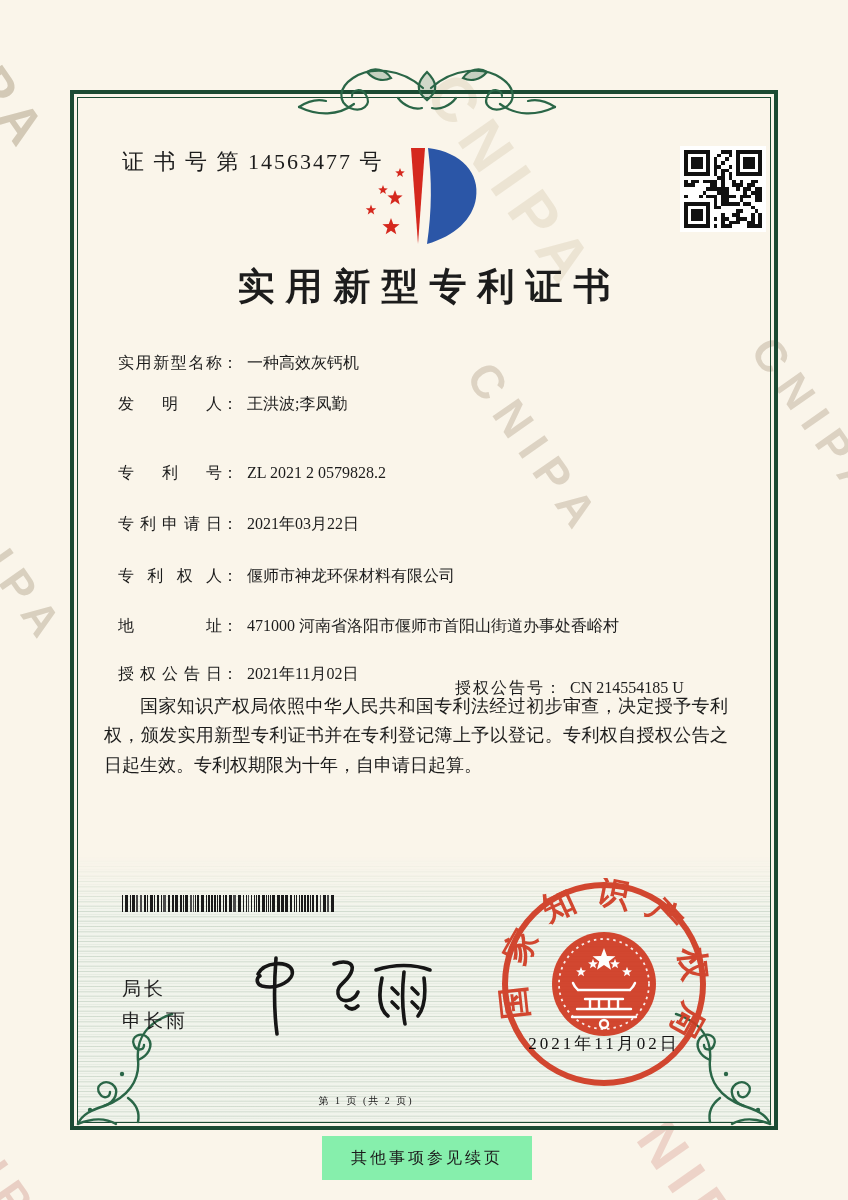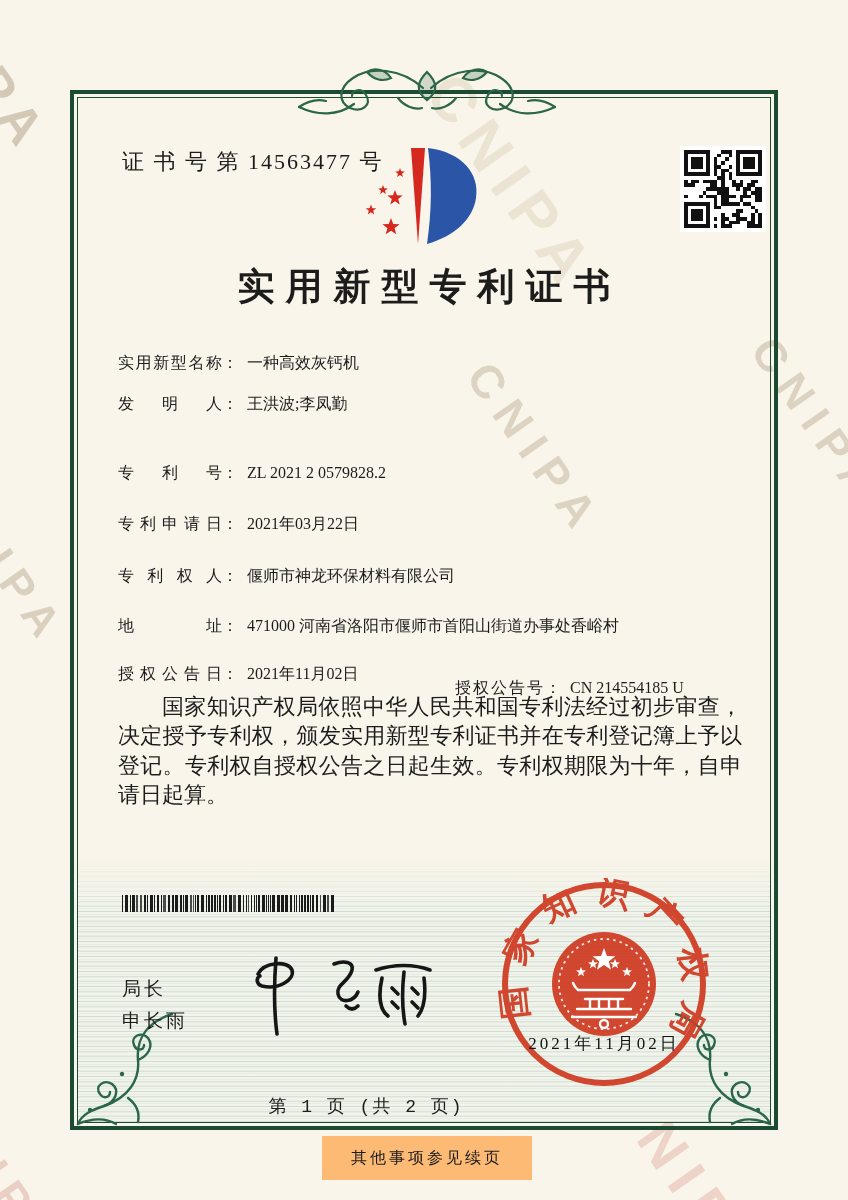--- a/index.html
+++ b/index.html
@@ -25,30 +25,30 @@
   .cert-number{left:110px;top:147px;font-size:22px;letter-spacing:2px;z-index:3;margin-left:12px;}
   .title{left:0;top:262px;width:848px;text-align:center;font-size:37px;font-weight:bold;
          letter-spacing:11px;padding-left:11px;box-sizing:border-box;z-index:3;}
   .qr-wrap{left:680px;top:146px;width:86px;height:86px;background:#fff;z-index:3;
            display:flex;align-items:center;justify-content:center;}
   .field-row{position:absolute;left:118px;font-size:16px;white-space:nowrap;z-index:3;}
   .field-label{display:inline-block;width:104px;text-align:justify;text-align-last:justify;}
   .field-value{margin-left:9px;}
   .pair2{position:absolute;left:337px;top:14px;white-space:nowrap;}
   .pair2 .field-label2{letter-spacing:2px;}
-  .body-text{left:118px;top:692px;width:624px;z-index:3;font-size:22px;line-height:29.3px;
+  .body-text{left:104px;top:692px;width:624px;z-index:3;font-size:18px;line-height:29.3px;
              text-align:justify;}
   .body-text p{margin:0;text-indent:2em;}
   .signer{left:122px;z-index:4;font-family:Liberation Sans, sans-serif;font-size:19px;
           font-weight:500;letter-spacing:3px;}
   .seal-date{left:498px;top:1032px;width:212px;text-align:center;font-size:17px;
              letter-spacing:3px;z-index:7;color:#141414;}
-  .page-footer{left:0;top:1094px;width:732px;text-align:center;font-size:18px;
-               letter-spacing:2px;z-index:3;font-family:Liberation Mono, monospace;}
-  .cont-box{left:322px;top:1136px;width:210px;height:44px;background:#fdba74;z-index:3;
+  .page-footer{left:0;top:1094px;width:732px;text-align:center;font-size:10px;
+               letter-spacing:2px;z-index:3;}
+  .cont-box{left:322px;top:1136px;width:210px;height:44px;background:#86efac;z-index:3;
             display:flex;align-items:center;justify-content:center;font-size:16px;
             letter-spacing:3px;}
   svg{display:block;}
   .z3{z-index:3;} .z5{z-index:5;} .z6{z-index:6;}
   .corner-right{transform:scaleX(-1);}
 </style>
 </head>
 <body>
 
 <span class="wm" style="left:-62px;top:-48px;font-size:52px;color:#d3c9b6;">CNIPA</span>

